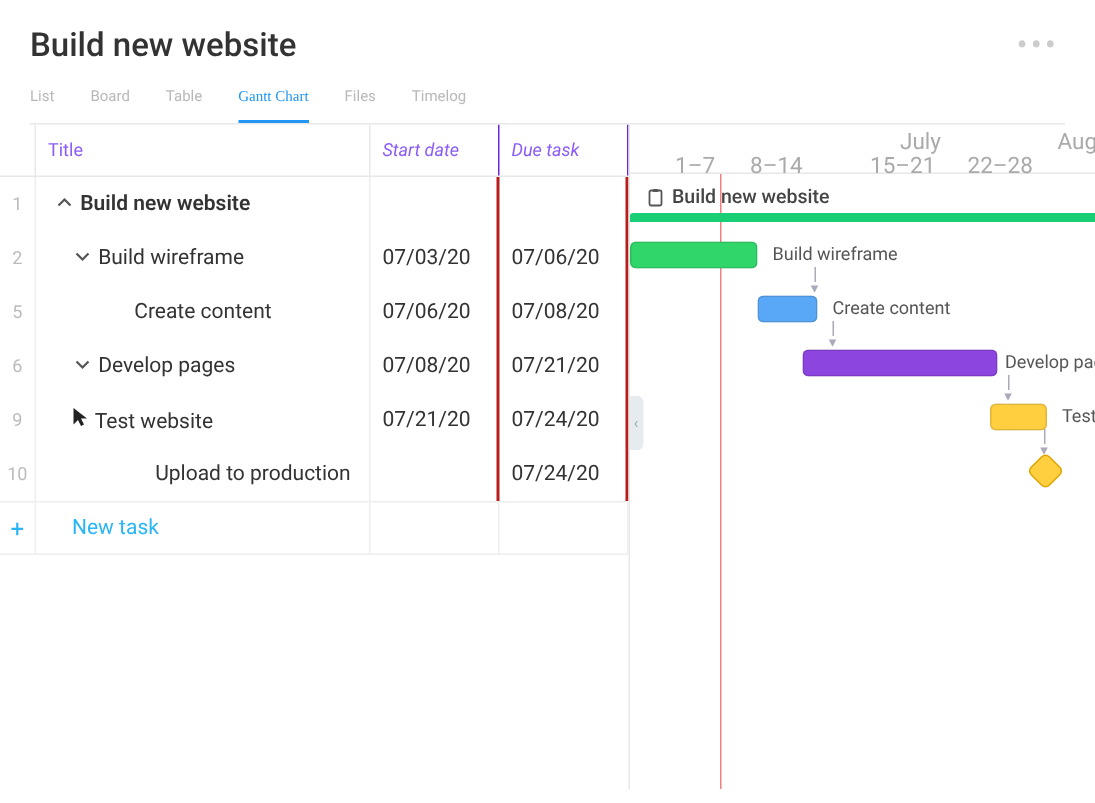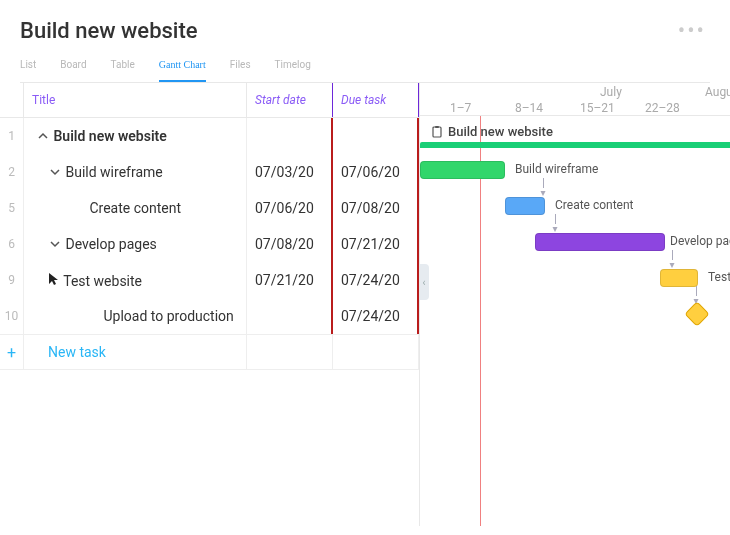--- a/index.html
+++ b/index.html
@@ -171,21 +171,21 @@
   
   .gantt-pane {
     position: relative;
     flex: 1;
     overflow: hidden;
   }
   .gantt-header {
     height: 33px;
     border-bottom: 1px solid #e8e8e8;
     position: relative;
-    font-size: 12px;
+    font-size: 15px;
     color: #aaa;
   }
   .month-label { position:absolute; top:2px; }
   .week-label { position:absolute; top:18px; }
   .gantt-body {
     position: relative;
     height: calc(100% - 33px);
   }
   .today-line {
     position:absolute;
@@ -372,21 +372,21 @@
       <div class="pad"></div>
         <div class="pad"></div>
     </div>
   </div>
 
   <div class="gantt-pane">
     <div class="gantt-header">
       <span class="month-label" style="left:180px">July</span>
       <span class="month-label" style="left:285px">August</span>
       <span class="week-label" style="left:30px">1–7</span>
-      <span class="week-label" style="left:95px">8–14</span>
+      <span class="week-label" style="left:80px">8–14</span>
       <span class="week-label" style="left:160px">15–21</span>
       <span class="week-label" style="left:225px">22–28</span>
     </div>
     <div class="gantt-body" id="gantt-body">
       <div class="today-line" style="left:60px"></div>
       <div class="collapse-tab">‹</div>
     <div class="gantt-row">
           <div class="proj-header" style="left: 10px;">
             <span class="clip"><svg width="14" height="14" viewBox="0 0 14 14">
                 <rect x="3" y="2" width="8" height="10" rx="1" fill="none" stroke="#555" stroke-width="1.2"></rect>

